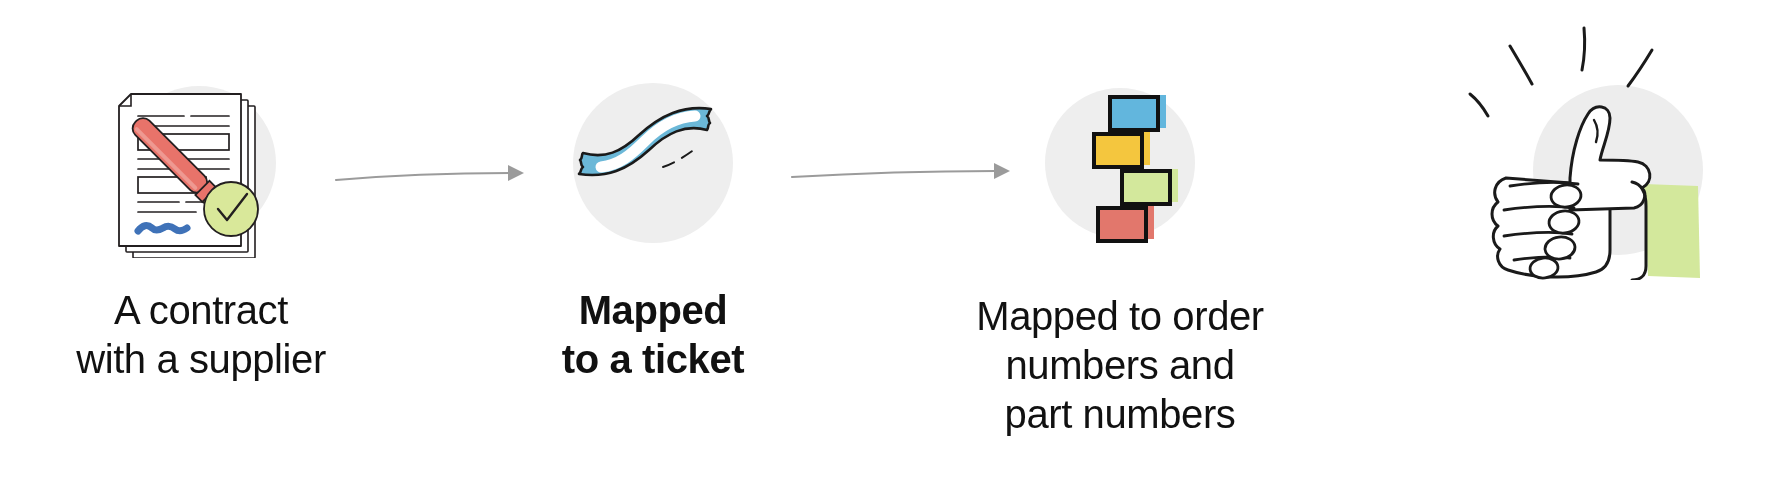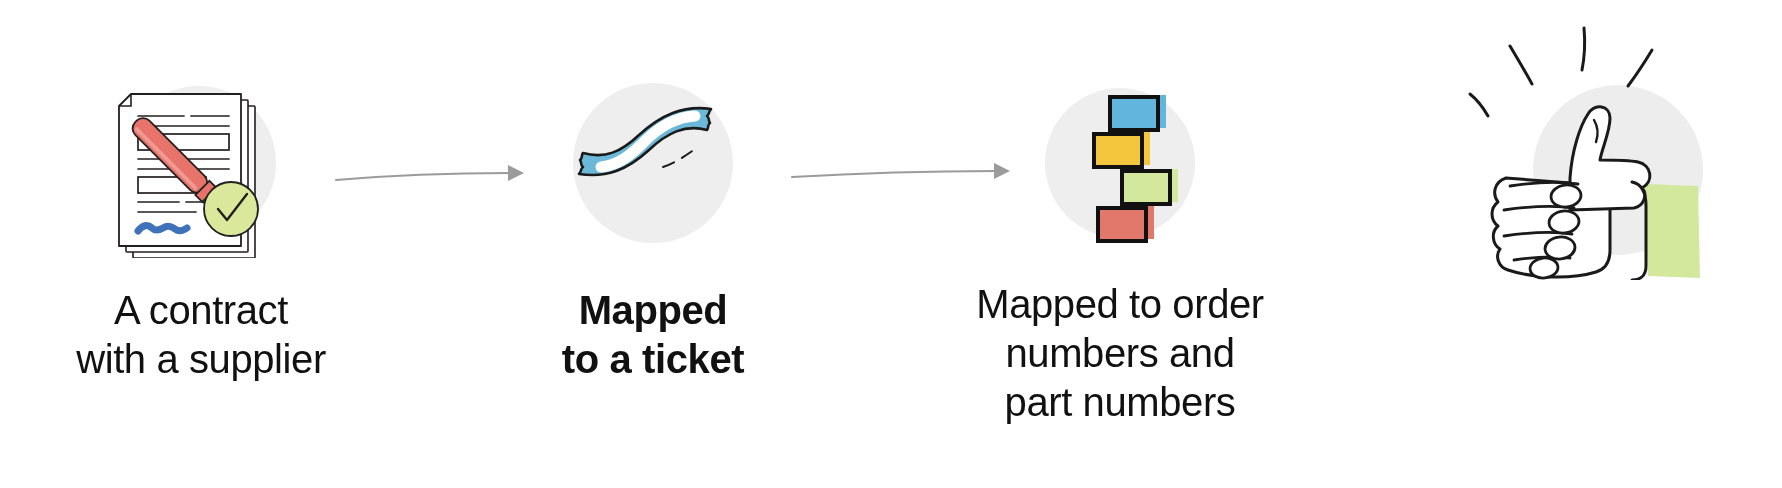--- a/index.html
+++ b/index.html
@@ -44,21 +44,21 @@
   }
 
   
   #step-contract { left:56px;  top:68px;  width:290px; }
   #step-ticket   { left:533px; top:68px;  width:240px; }
   #step-orders   { left:955px; top:68px;  width:330px; }
   #step-done     { left:1448px; top:10px; width:300px; }
 
   #step-contract .caption { margin-top:28px; }
   #step-ticket   .caption { margin-top:28px;font-weight:bold; }
-  #step-orders   .caption { margin-top:22px; }
+  #step-orders   .caption { margin-top:34px; }
 
   
   .arrow { position:absolute; }
   #arrow-1 { left:334px;  top:160px; }
   #arrow-2 { left:790px;  top:155px; }
 
   
   .ico { display:block; }
 </style>
 </head>

